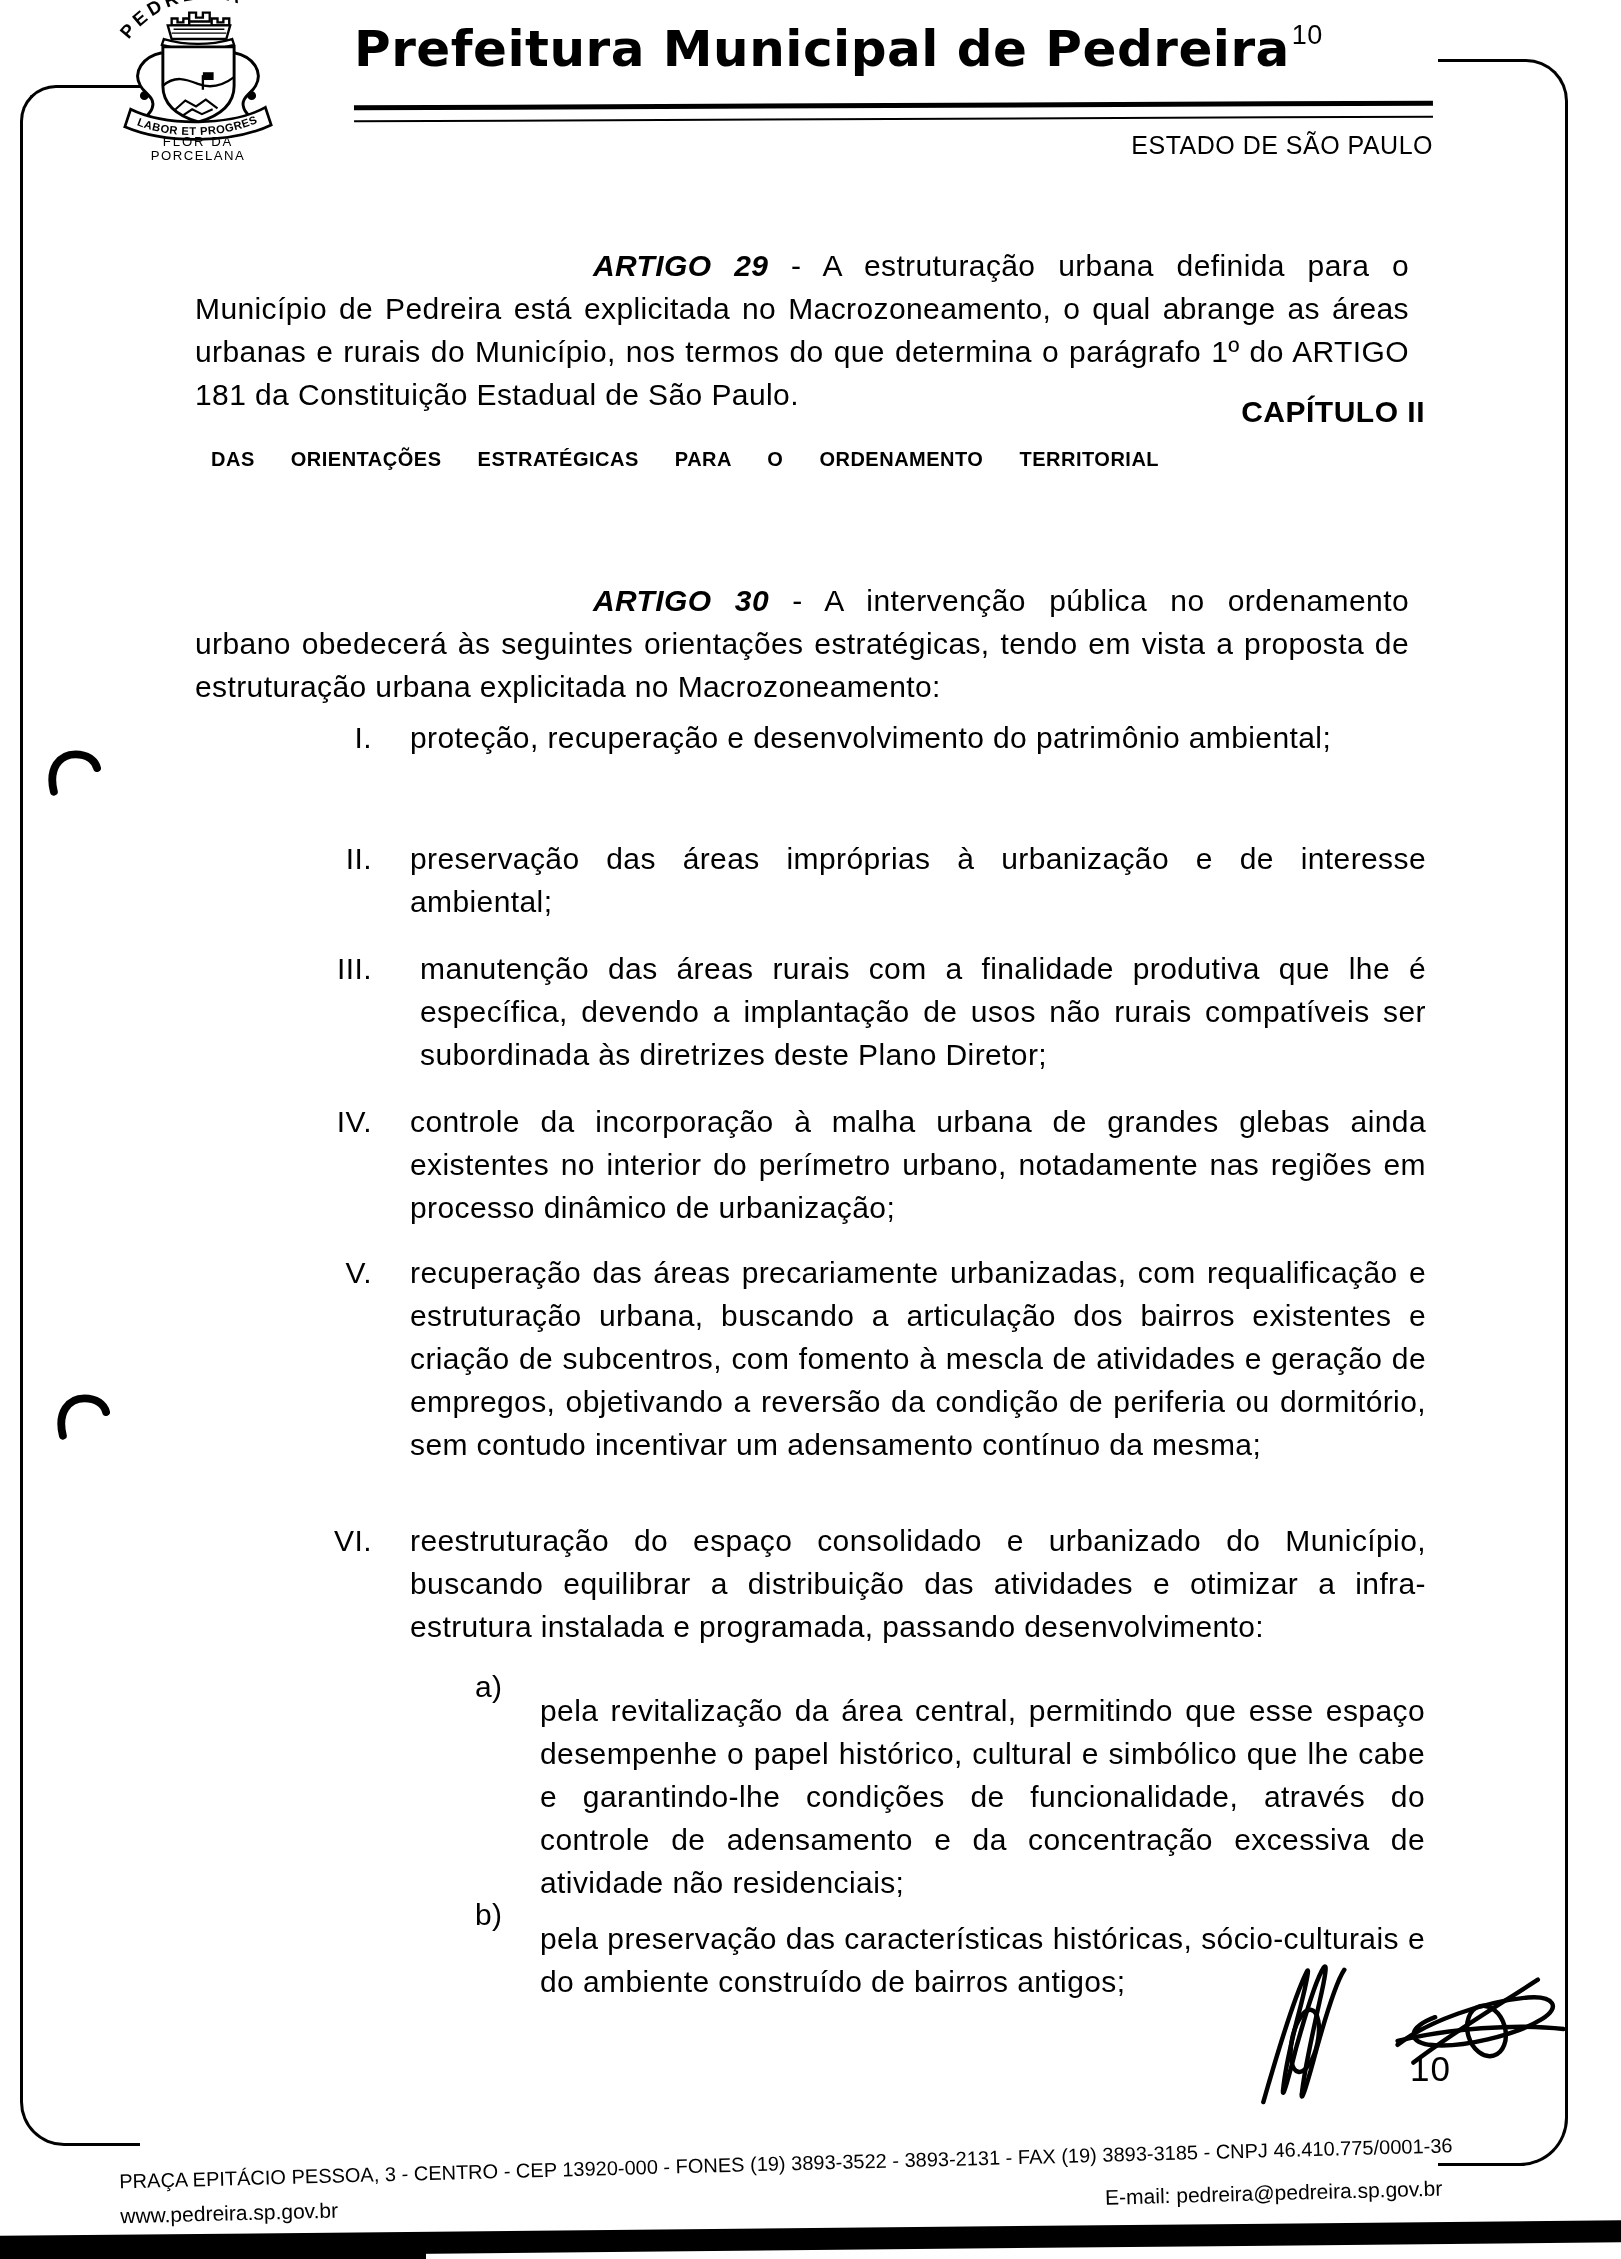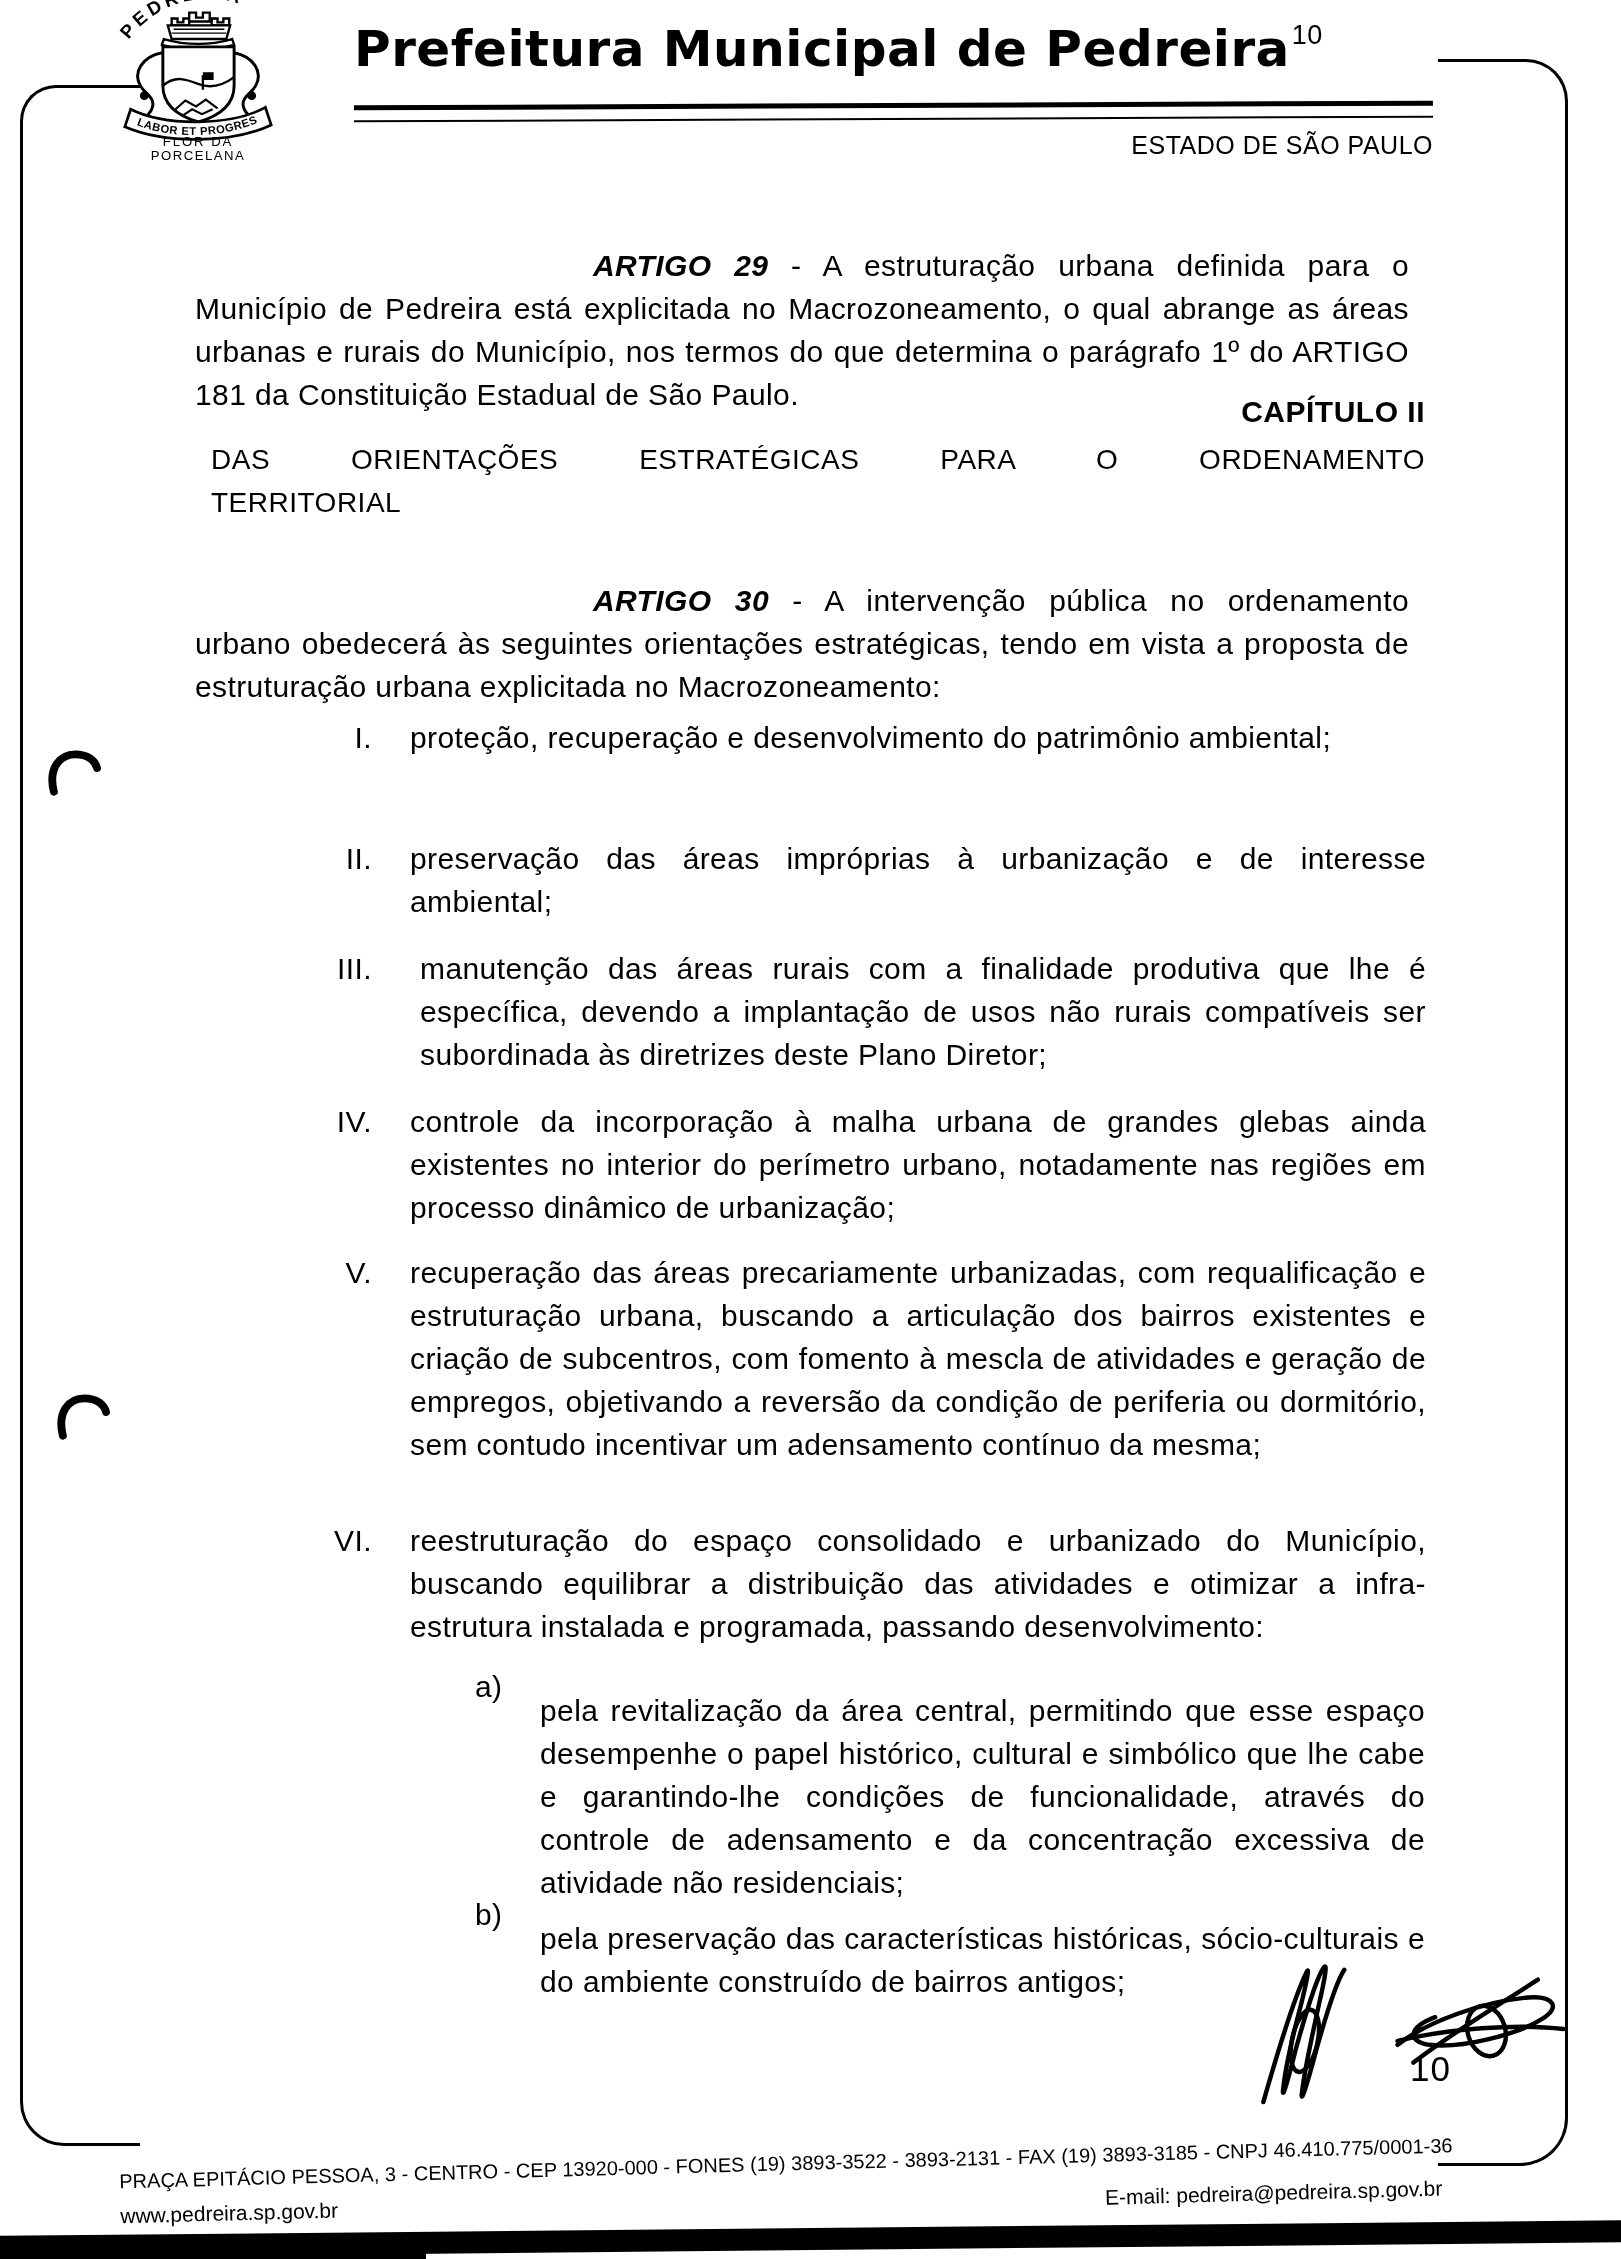--- a/index.html
+++ b/index.html
@@ -44,21 +44,21 @@
   .p-artigo{position:absolute;left:195px;width:1214px;text-indent:398px;}
   #artigo29{top:214px;}
   #artigo30{top:549px;}
   .artigo-label{font-weight:bold;font-style:italic;}
   .cap-title{
     position:absolute;left:211px;top:395px;width:1214px;text-align:right;
     font-weight:bold;font-size:30px;letter-spacing:0.5px;
   }
   .cap-sub{
     position:absolute;left:211px;top:438px;width:1214px;
-    font-weight:normal;font-size:28px;line-height:43px;letter-spacing:0.5px;
+    font-weight:bold;font-size:20px;line-height:43px;letter-spacing:0.5px;
     text-align:justify;word-spacing:30px;
   }
   .item{position:absolute;left:293px;width:1133px;display:flex;column-gap:38px;}
   .item .num{width:79px;flex:none;text-align:right;}
   .item .txt{flex:1;text-align:justify;}
   #item1{top:716px;} #item2{top:837px;justify-content:space-between;} #item3{top:947px;gap:48px;}
   #item4{top:1100px;} #item5{top:1251px;} #item6{top:1519px;}
   .sub{position:absolute;left:475px;width:950px;display:flex;column-gap:14px;}
   .sub .let{width:51px;flex:none;}
   .sub .txt{flex:1;text-align:justify;margin-top:24px;}

